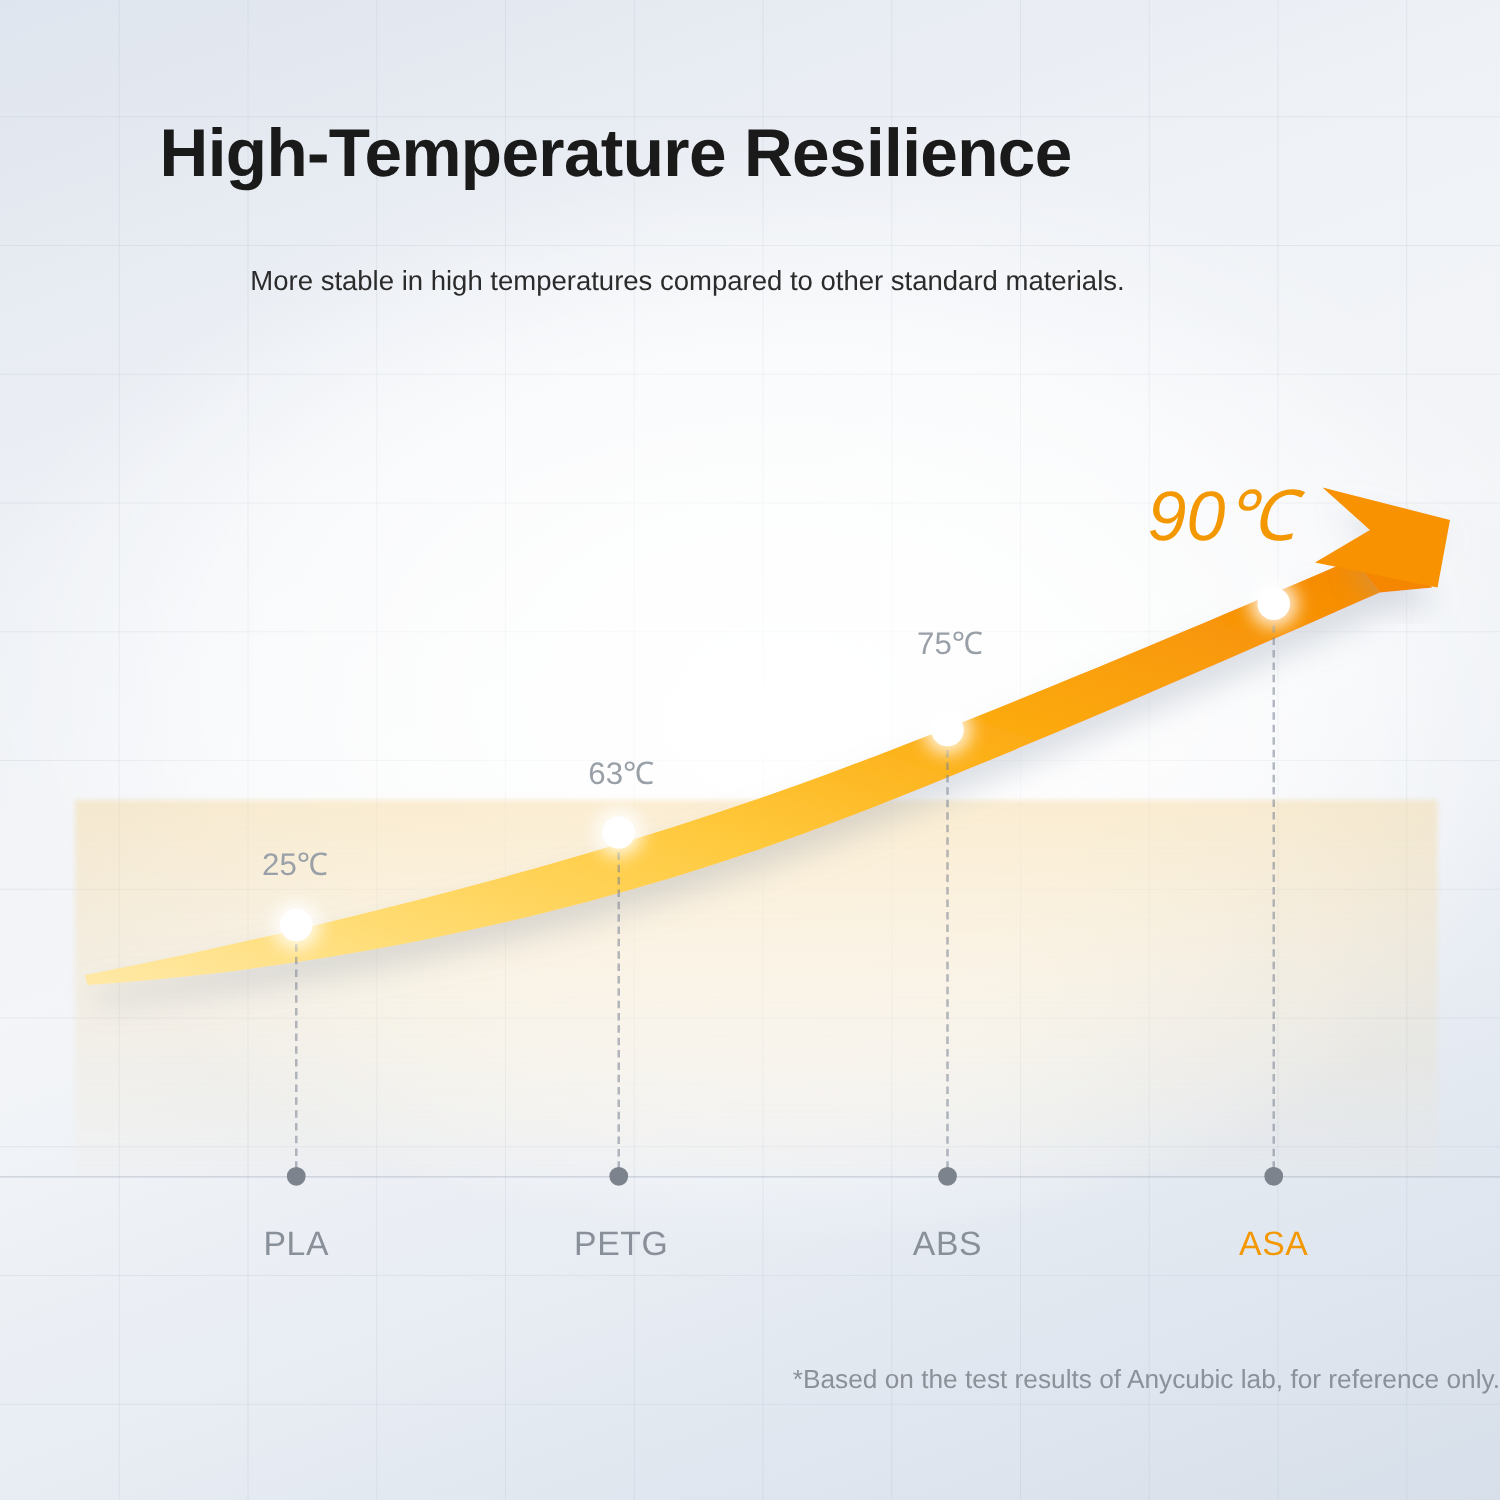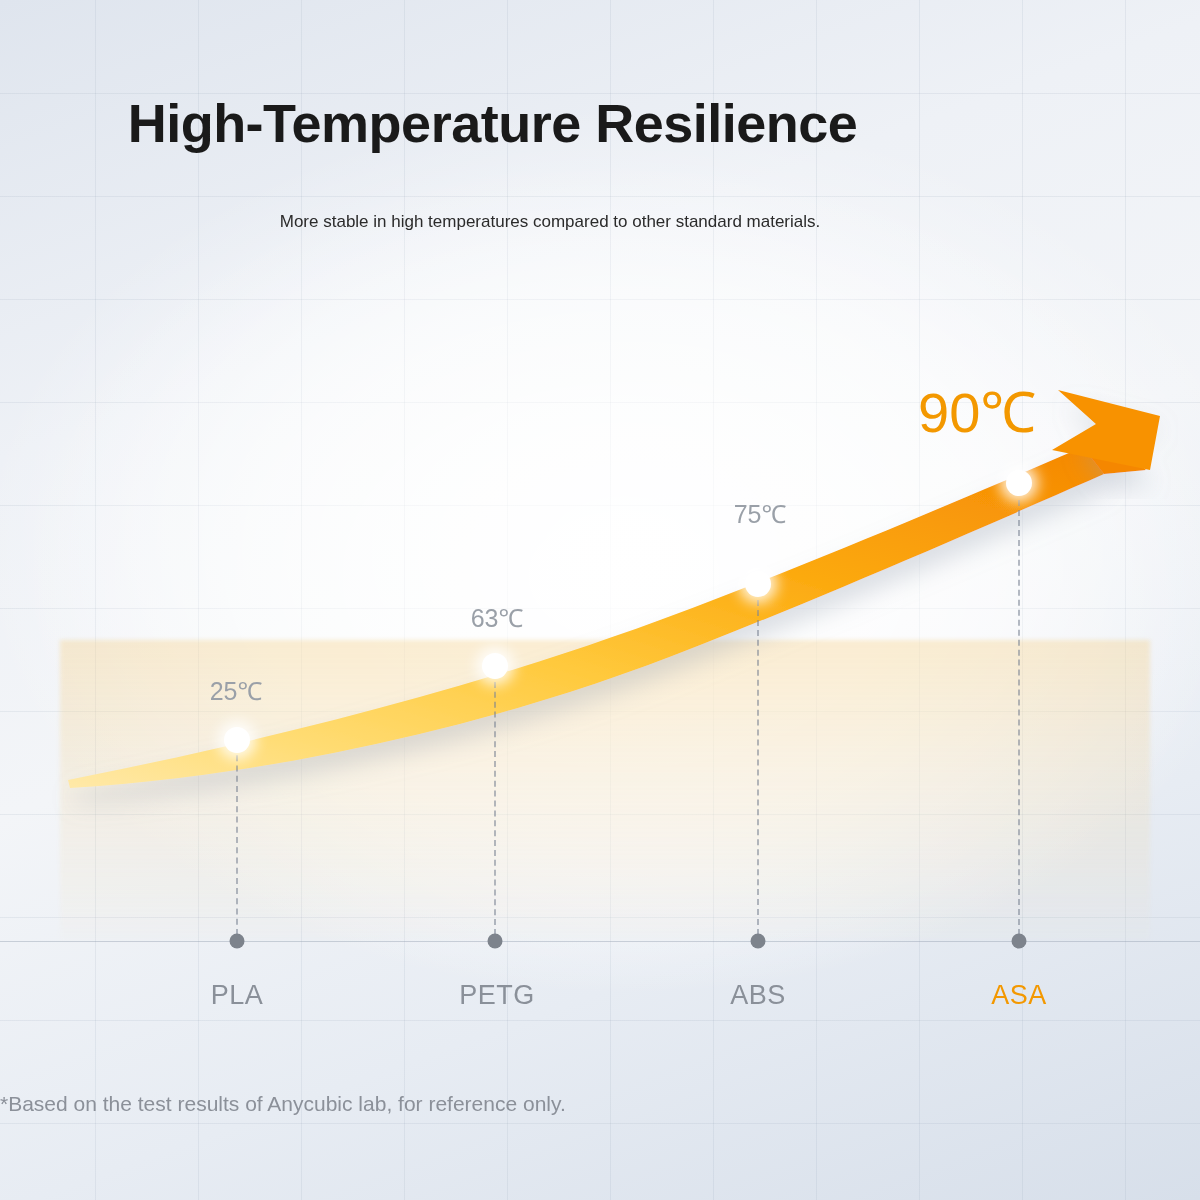--- a/index.html
+++ b/index.html
@@ -49,29 +49,29 @@
     font-weight: bold;
     letter-spacing: -0.5px;
     color: #1a1a1a;
   }
   #subtitle {
     position: absolute;
     top: 212px;
     left: 0;
     width: 1100px;
     text-align: center;
-    font-size: 17px;
+    font-size: 22px;
     color: #2b2b2b;
   }
   #footnote {
     position: absolute;
     top: 1092px;
     left: 0;
     width: 1200px;
-    text-align: left;
+    text-align: right;
     font-size: 21px;
     color: #8b9099;
   }
 
   #plot {
     position: absolute;
     left: 0;
     top: 0;
     width: 1200px;
     height: 1200px;
@@ -125,20 +125,21 @@
   .val-label {
     position: absolute;
     transform: translateX(-50%);
     font-size: 25px;
     color: #9aa0a8;
   }
   .val-label.big {
     font-size: 56px;
     color: #f39800;
     font-weight: 500;
+    font-style: italic;
   }
   .node-dot {
     position: absolute;
     width: 26px;
     height: 26px;
     border-radius: 50%;
     background: #ffffff;
     transform: translate(-50%, -50%);
     box-shadow: 0 0 14px 6px rgba(255,255,255,0.85);
   }

